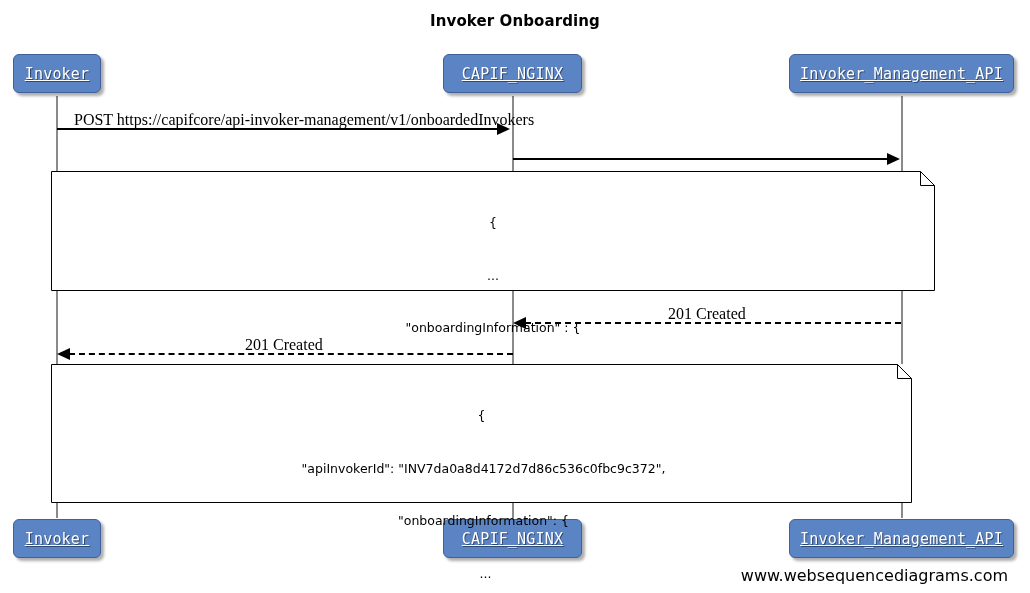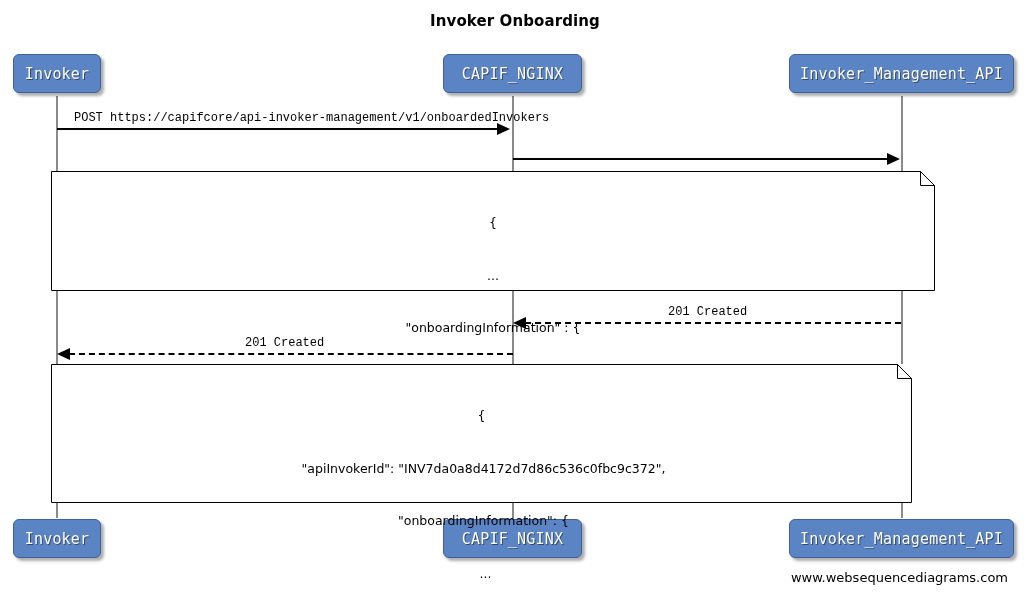--- a/index.html
+++ b/index.html
@@ -56,27 +56,28 @@
     display: flex;
     align-items: center;
     justify-content: center;
     height: 39px;
     color: #ffffff;
     font-family: "DejaVu Sans Mono", monospace;
     font-size: 15px;
     letter-spacing: 0.2px;
     text-shadow: 1px 1px 0 rgba(0,0,0,0.45);
     white-space: nowrap;
+    text-decoration: underline;
   }
 
   
   .msg-label {
     position: absolute;
-    font-size: 12px;
-    font-family: Liberation Mono, monospace;
+    font-size: 16px;
+    font-family: Liberation Serif, serif;
     color: #000;
     white-space: nowrap;
   }
   .msg-line {
     position: absolute;
     height: 0;
     border-top: 2px solid #000;
   }
   .msg-line.dashed {
     border-top: 2px dashed #000;
@@ -119,21 +120,21 @@
     text-align: center;
     white-space: pre;
   }
   .note-line { display: block; }
 
   
   .footer {
     position: absolute;
     right: 12px;
     bottom: 8px;
-    font-size: 13px;
+    font-size: 16px;
     font-family: "DejaVu Sans", sans-serif;
     color: #000;
   }
 </style>
 </head>
 <body>
 
 <div id="canvas">
 
   <div class="diagram-title">Invoker Onboarding</div>

